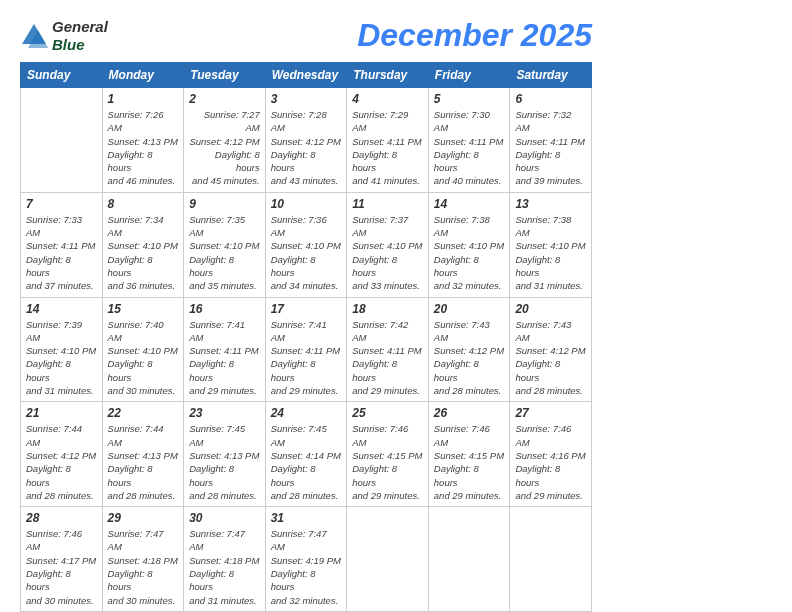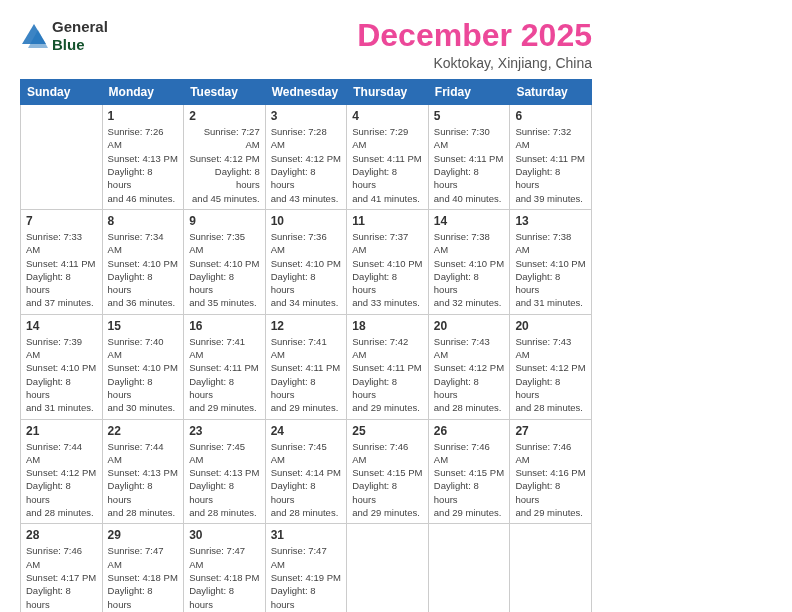--- a/index.html
+++ b/index.html
@@ -9,20 +9,21 @@
       width: 792px;
       height: 612px;
       overflow: hidden;
     }
     .page {
       width: 628px;
       height: 612px;
       padding: 18px 36px 10px 20px;
       display: flex;
       flex-direction: column;
+      font-style: italic;
     }
     .header {
       display: flex;
       align-items: flex-start;
       justify-content: space-between;
       margin-bottom: 8px;
     }
     .logo {
       display: flex;
       align-items: center;
@@ -43,21 +44,21 @@
     .logo-icon {
       width: 28px;
       height: 28px;
     }
     .title-block {
       text-align: right;
     }
     .month-title {
       font-size: 32px;
       font-weight: bold;
-      color: #ec4899;
+      color: #3b82f6;
       line-height: 1.1;
     }
     .subtitle {
       font-size: 14px;
       color: #555;
       margin-top: 2px;
     }
     .calendar {
       flex: 1;
       border: 1px solid #ccc;
@@ -118,21 +119,20 @@
         <div>
           <span class="logo-text-general">General</span>
         </div>
         <div>
           <span class="logo-text-blue">Blue</span>
         </div>
       </div>
     </div>
     <div class="title-block">
       <div class="month-title">December 2025</div>
-      <div class="subtitle">Koktokay, Xinjiang, China</div>
     </div>
   </div>
 
   <table class="calendar">
     <thead>
       <tr>
 
       <th>Sunday</th>
           <th>Monday</th>
           <th>Tuesday</th>
@@ -255,21 +255,21 @@
 and 30 minutes.</div>
           </td>
           <td>
             <span class="day-num">16</span>
             <div class="day-info" style="white-space: pre-line;">Sunrise: 7:41 AM
 Sunset: 4:11 PM
 Daylight: 8 hours
 and 29 minutes.</div>
           </td>
           <td>
-            <span class="day-num">12</span>
+            <span class="day-num">17</span>
             <div class="day-info" style="white-space: pre-line;">Sunrise: 7:41 AM
 Sunset: 4:11 PM
 Daylight: 8 hours
 and 29 minutes.</div>
           </td>
           <td>
             <span class="day-num">18</span>
             <div class="day-info" style="white-space: pre-line;">Sunrise: 7:42 AM
 Sunset: 4:11 PM
 Daylight: 8 hours

